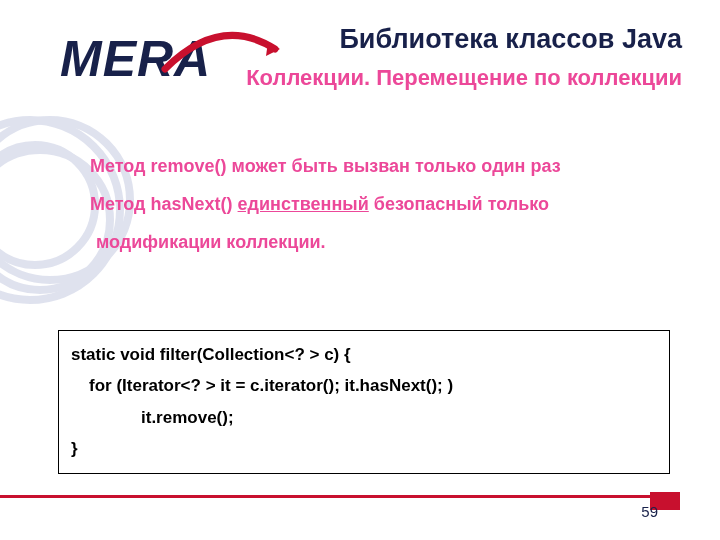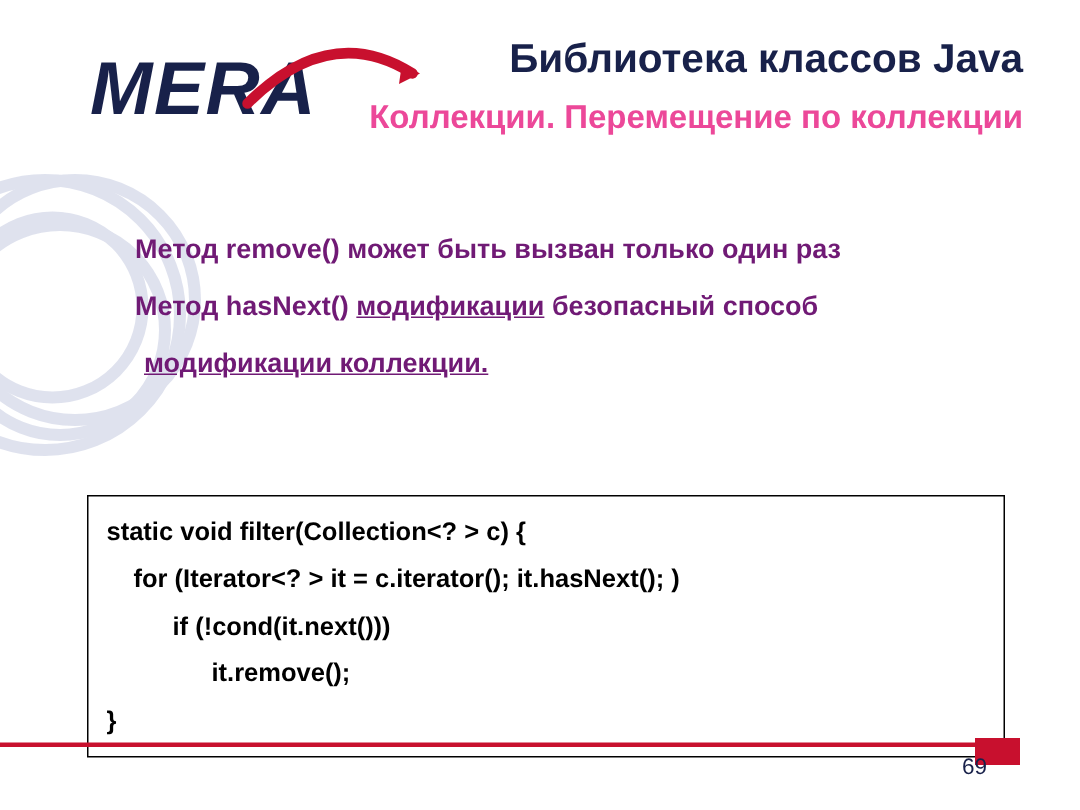--- a/index.html
+++ b/index.html
@@ -56,21 +56,21 @@
     text-align: right;
     line-height: 1.25;
   }
   .body-text {
     position: absolute;
     left: 90px;
     top: 148px;
     right: 40px;
     font-size: 18px;
     font-weight: bold;
-    color: #701a75;
+    color: #ec4899;
     line-height: 2.1;
   }
   .underline { text-decoration: underline; }
   .code-box {
     position: absolute;
     left: 58px;
     top: 330px;
     width: 612px;
     border: 1px solid #000;
     padding: 8px 12px 8px 12px;
@@ -125,28 +125,27 @@
     <polygon points="108,18 120,25 106,32" fill="#c8102e"></polygon>
   </svg>
 </div>
 
 <div class="title">Библиотека классов Java</div>
 <div class="subtitle">Коллекции. Перемещение по коллекции</div>
 
 <div class="body-text">
   <div>Метод remove() может быть вызван только один раз</div>
   <div>
-    <span>Метод hasNext() </span><span class="underline">модификации</span><span> безопасный способ</span>
+    <span>Метод hasNext() </span><span class="underline">единственный</span><span> безопасный только</span>
   </div>
-  <div style="padding-left:6px;text-decoration:underline;">модификации коллекции.</div>
+  <div style="padding-left:6px;">модификации коллекции.</div>
 </div>
 
 <div class="code-box">
   <div>static void filter(Collection&lt;? &gt; c) {</div>
   <div class="indent1">for (Iterator&lt;? &gt; it = c.iterator(); it.hasNext(); )</div>
-  <div class="indent2">if (!cond(it.next()))</div>
   <div class="indent3">it.remove();</div>
   <div>}</div>
 </div>
 
 <div class="footer-line"></div>
 <div class="footer-block"></div>
-<div class="page-num">69</div>
+<div class="page-num">59</div>
 
 </body></html>

